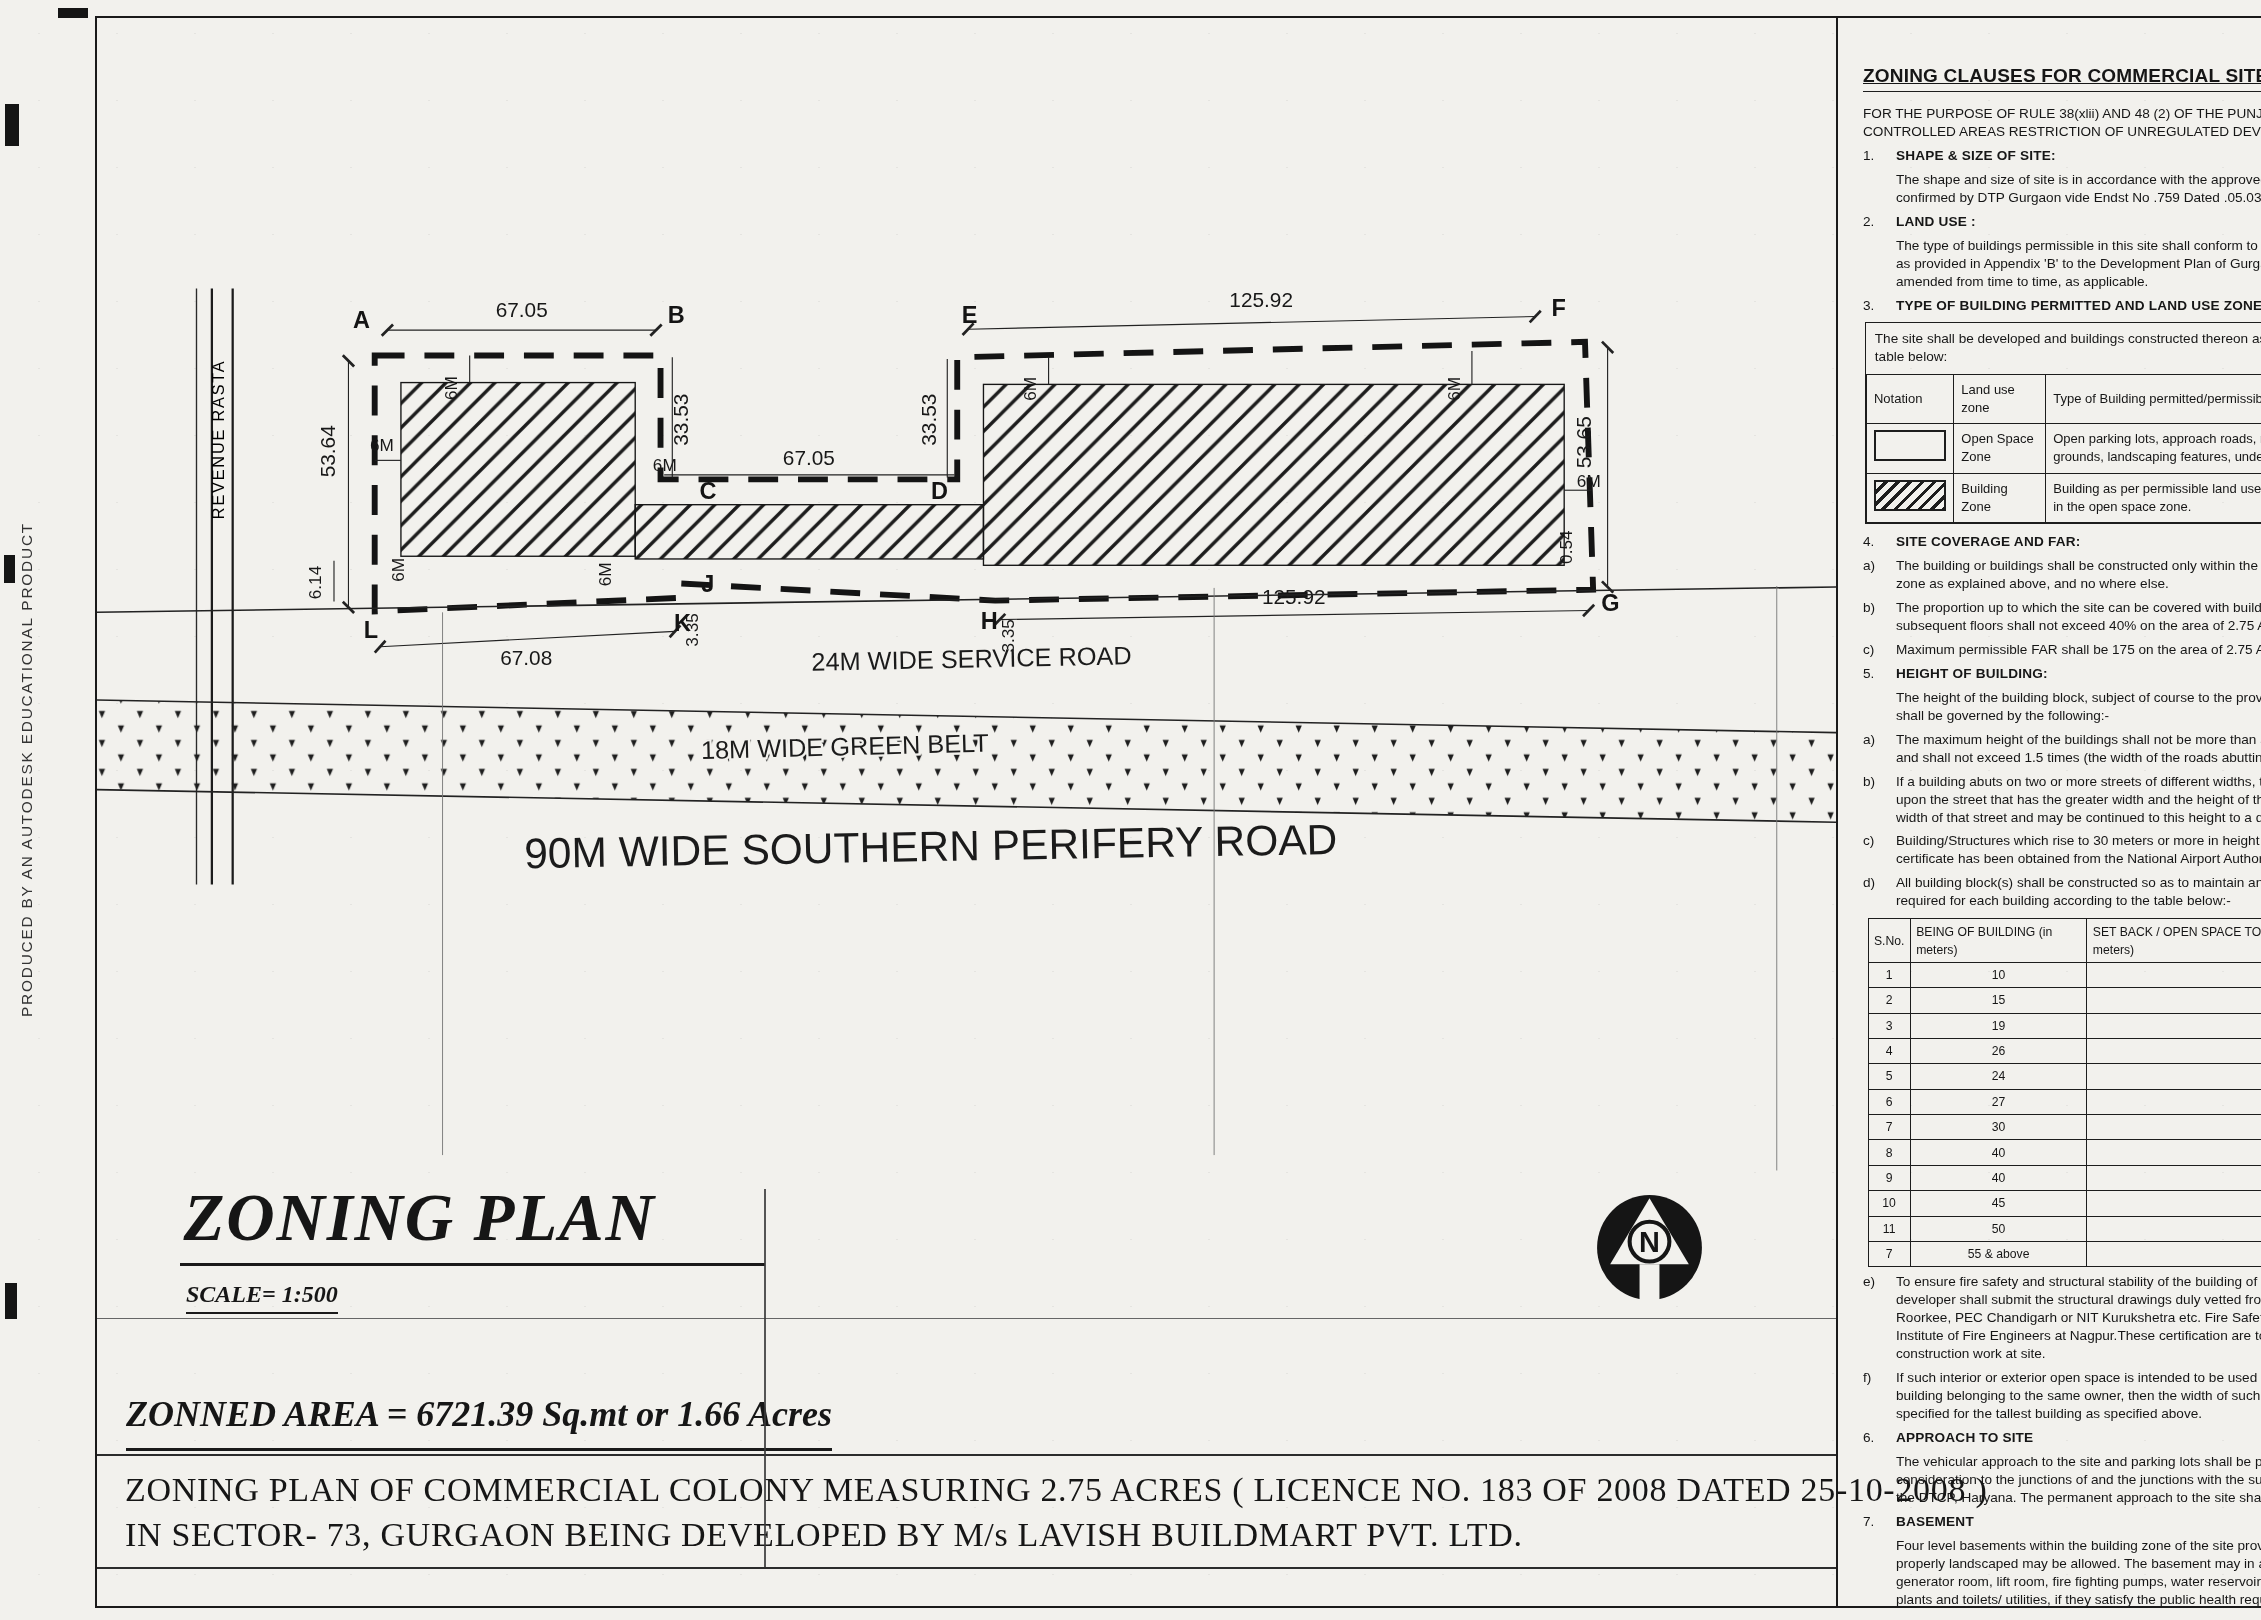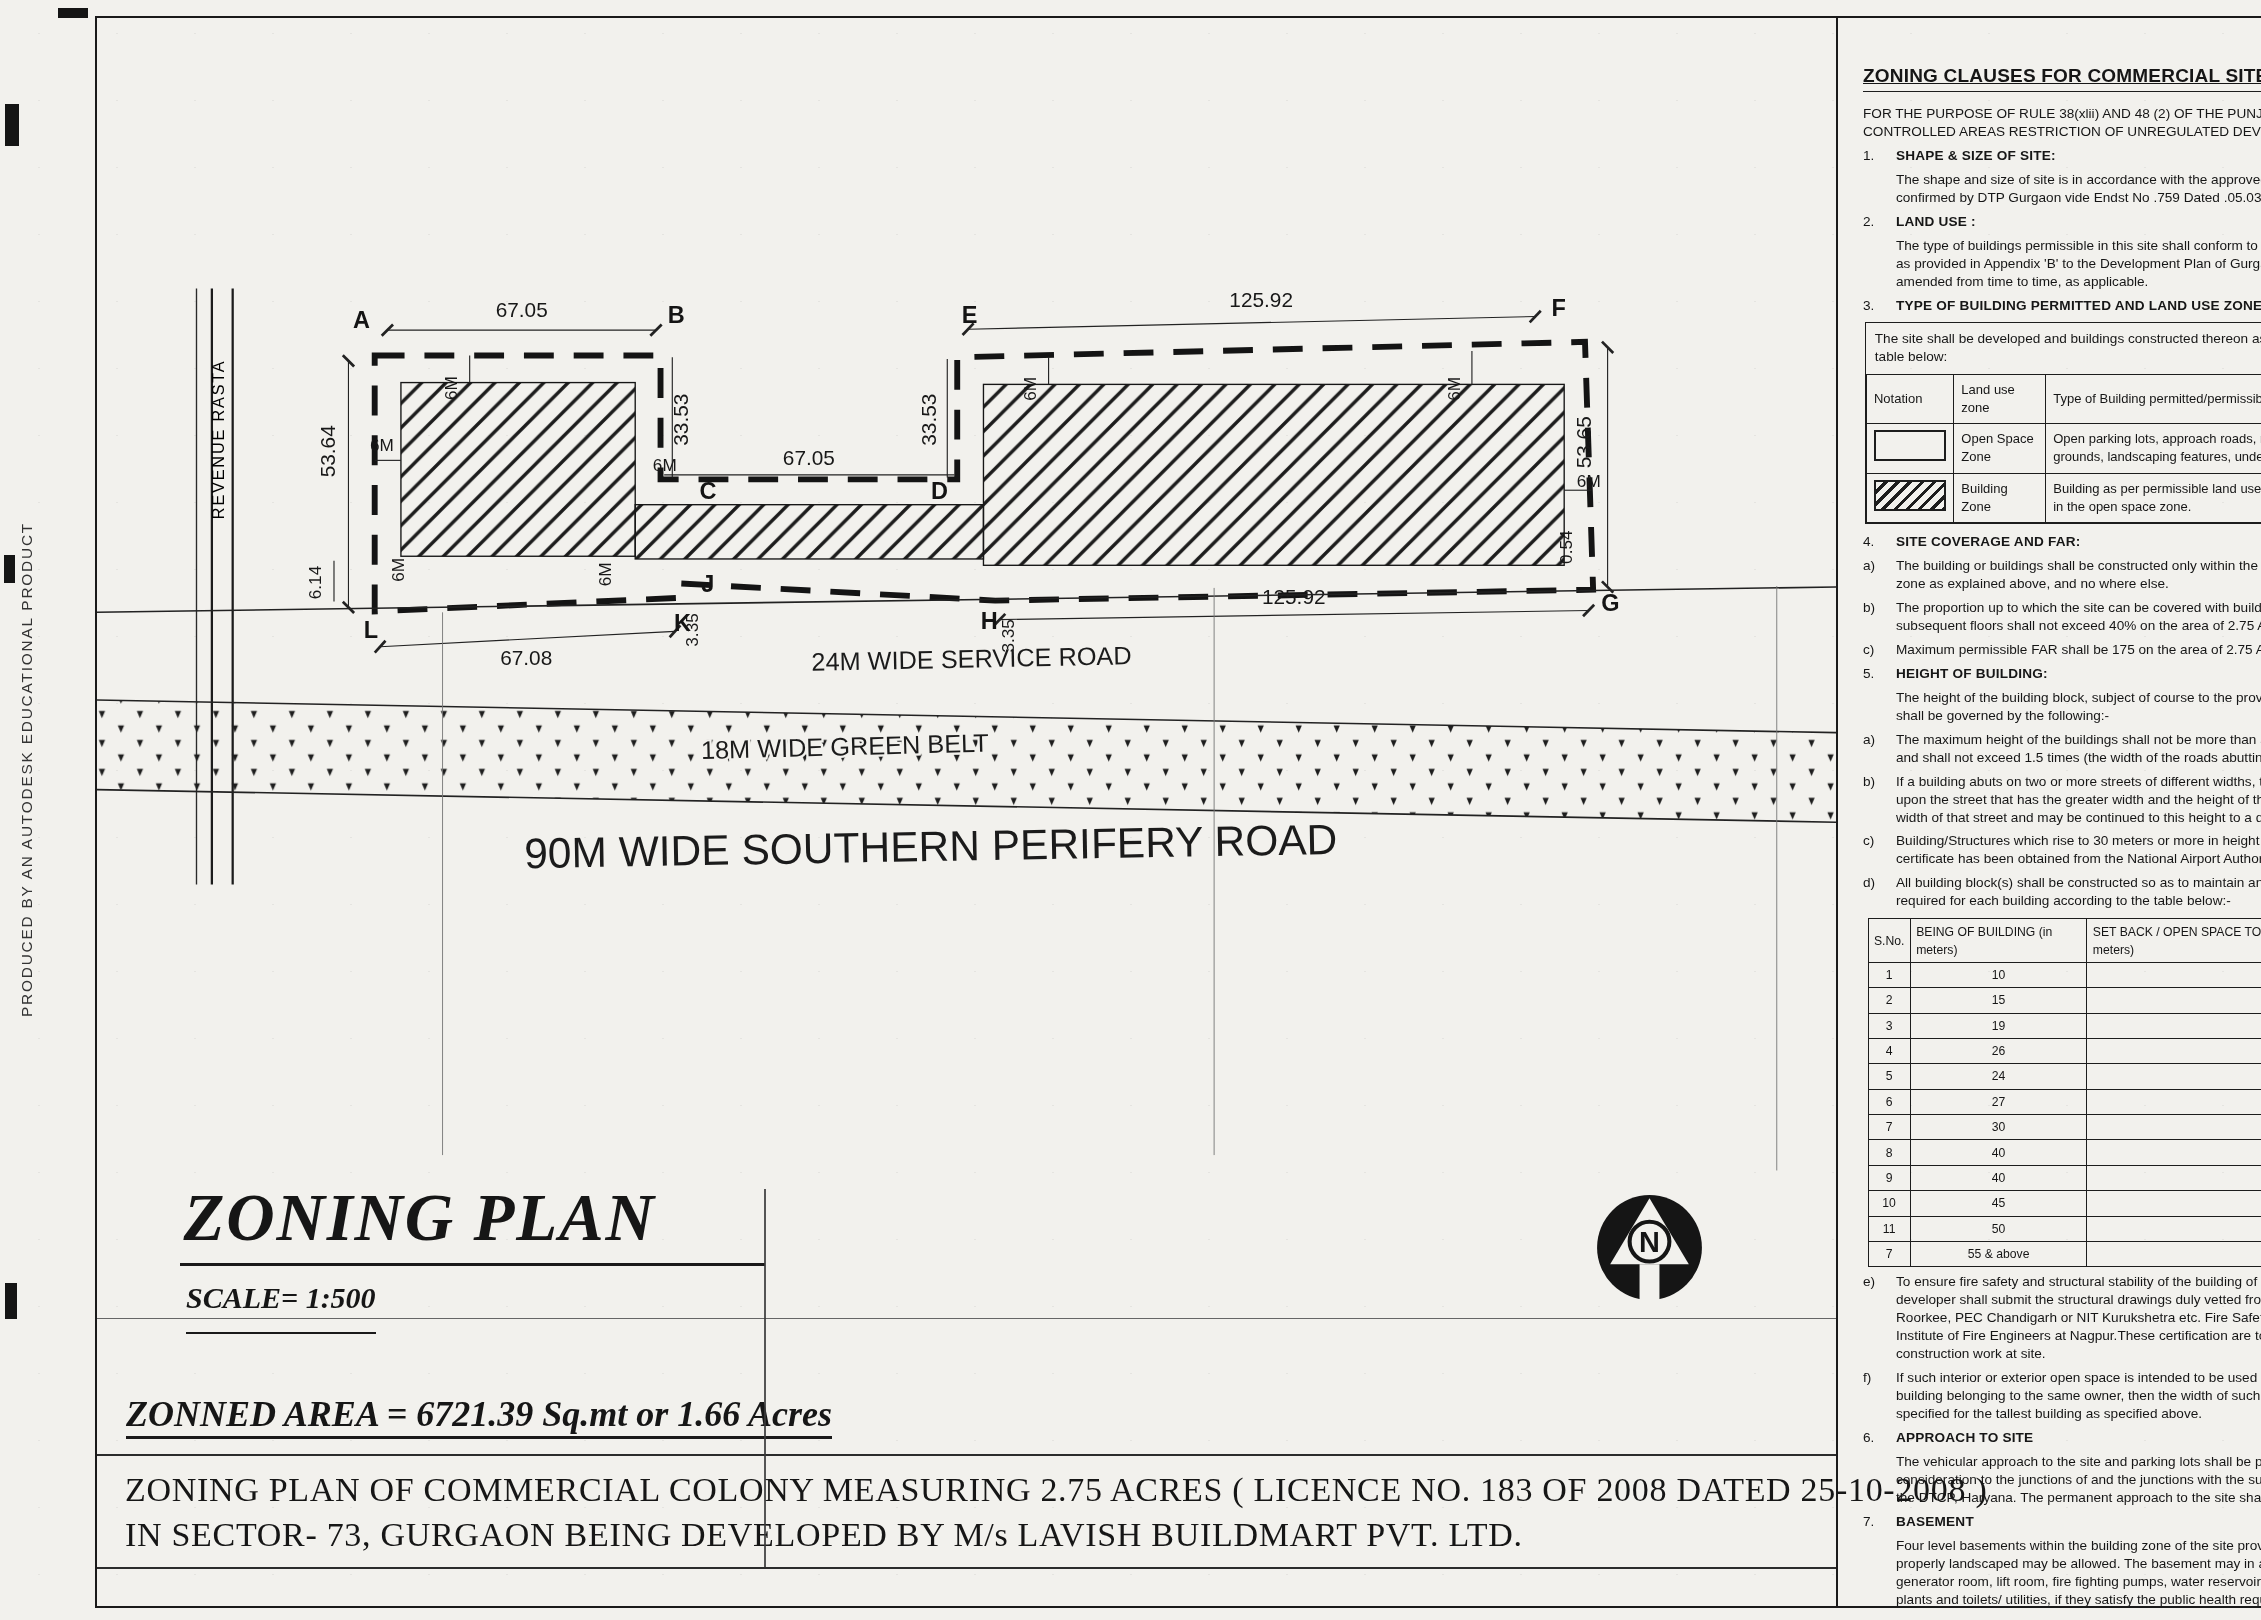--- a/index.html
+++ b/index.html
@@ -17,28 +17,28 @@
   .mark{position:absolute;background:#151515;}
   .edge-note{position:absolute;left:18px;top:574px;height:443px;writing-mode:vertical-rl;
         transform:rotate(180deg);font-size:15.4px;letter-spacing:1.8px;color:#333;white-space:nowrap;}
   
   .plan-svg{position:absolute;left:0;top:0;}
   .north{position:absolute;left:1496px;top:1173px;}
   .plan-title{position:absolute;left:83px;top:1161px;font-family:"Liberation Serif",serif;
         font-style:italic;font-weight:bold;font-size:67px;letter-spacing:1.8px;
         border-bottom:3.6px solid #1a1a1a;padding:0 109px 6.3px 3.6px;text-align:right;}
   .plan-scale{position:absolute;left:89px;top:1263px;font-family:"Liberation Serif",serif;
-        font-style:italic;font-weight:bold;font-size:30px;border-bottom:2.7px solid #1a1a1a;padding-bottom:17px;}
+        font-style:italic;font-weight:bold;font-size:24px;border-bottom:2.7px solid #1a1a1a;padding-bottom:4px;}
   .hline{position:absolute;left:0;width:1739px;height:1.8px;background:#2c2c2c;}
   .hl-thin{top:1300px;height:0.9px;background:#666;}
   .hl-a{top:1436px;}
   .hl-b{top:1549px;}
   .vline-tb{position:absolute;left:667px;top:1171px;width:1.8px;height:378px;background:#3a3a3a;opacity:.85;}
   .zonned{position:absolute;left:29px;top:1375px;font-family:"Liberation Serif",serif;font-style:italic;
-        font-weight:bold;font-size:36px;border-bottom:3.2px solid #1a1a1a;padding-bottom:1px;}
+        font-weight:bold;font-size:36px;border-bottom:3.2px solid #1a1a1a;padding-bottom:13px;}
   .cap{position:absolute;left:28px;font-family:"Liberation Serif",serif;font-size:34px;
         letter-spacing:0.7px;white-space:nowrap;}
   .cap1{top:1453px;}.cap2{top:1498px;text-align:center;}
   
   .panel-mid{position:absolute;left:1741px;top:0;width:685px;height:100%;box-sizing:border-box;
         padding:47px 23.5px 0 25px;font-size:13.6px;line-height:18px;overflow:hidden;}
   .col-heading{font-weight:bold;font-size:19px;line-height:22px;letter-spacing:0.2px;
         text-decoration:underline;border-bottom:1.8px solid #1e1e1e;display:inline-block;padding-bottom:3.6px;}
   .intro{margin:13.6px 0 2.7px;}
   .clause{display:flex;margin:5.9px 0;}

